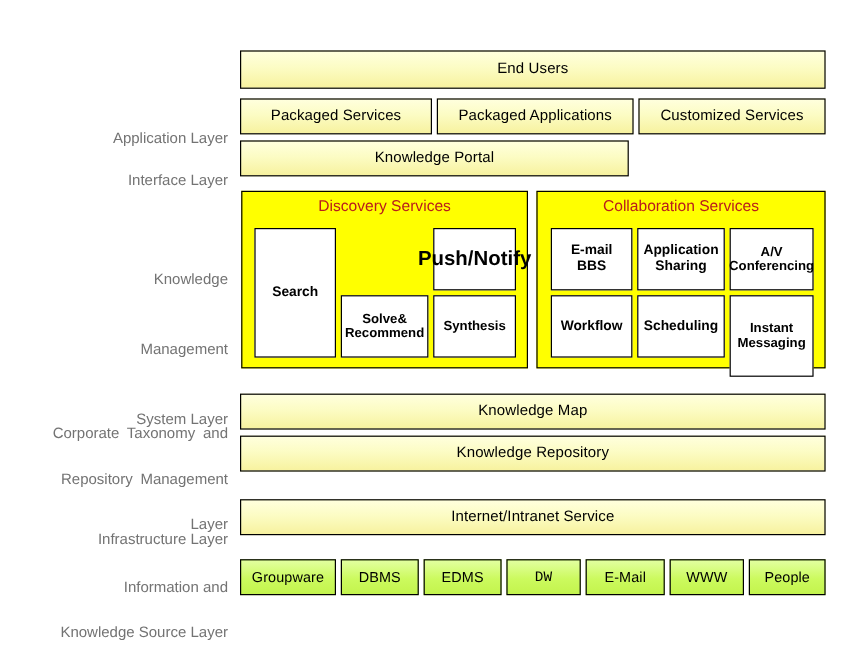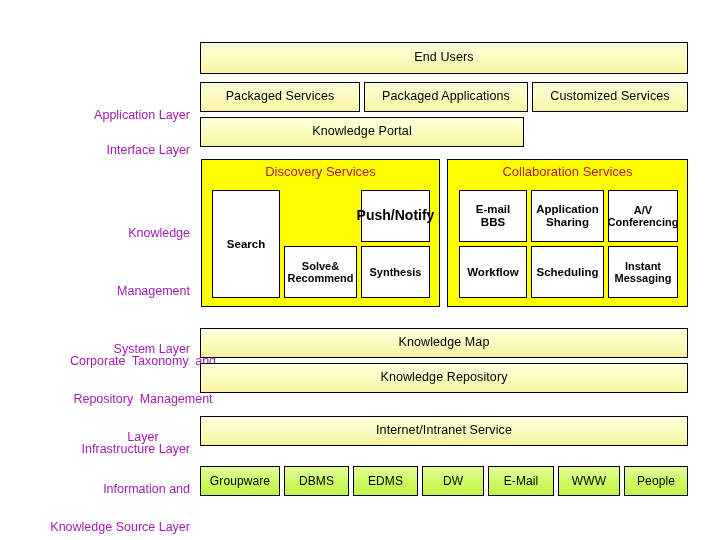--- a/index.html
+++ b/index.html
@@ -77,28 +77,27 @@
     font-weight: bold;
   }
 
   
   .rowlabel {
     position: absolute;
     box-sizing: border-box;
     text-align: right;
     font-size: 12.5px;
     line-height: 1.42;
-    color: #a21caf;
+    color: #737373;
     white-space: pre-line;
   }
 
   .rowlabel.justified {
-    text-align: center;
+    text-align: right;
     word-spacing: 3px;
-    margin-left: 48px;
   }
 </style>
 </head>
 <body>
 
 <div id="diagram">
 
   <div class="box" style="left:200px; top:42px; width:488px; height:32px;">
     <span>End Users</span>
   </div>
@@ -130,21 +129,21 @@
     <div>Management</div>
     <div>System Layer</div>
   </div>
 
   <div class="panel" style="left:201px; top:159px; width:239px; height:148px;">
     <div class="panel-title">Discovery Services</div>
 
     <div class="subbox" style="left:10px; top:30px; width:68px; height:108px;">
       <span>Search</span>
     </div>
-    <div class="subbox" style="left:159px; top:30px; width:69px; height:52px; font-size:14px;justify-content:center;">
+    <div class="subbox" style="left:159px; top:30px; width:69px; height:52px; font-size:17px;justify-content:center;">
       <span>Push/Notify</span>
     </div>
     <div class="subbox" style="left:82px; top:86px; width:73px; height:52px; font-size:11px; white-space:pre-line;">
       <span>Solve&amp;
 Recommend</span>
     </div>
     <div class="subbox" style="left:159px; top:86px; width:69px; height:52px; font-size:11px;">
       <span>Synthesis</span>
     </div>
   </div>
@@ -163,21 +162,21 @@
     <div class="subbox" style="left:83px; top:30px; width:73px; height:52px; white-space:pre-line;">
       <span>Application
 Sharing</span>
     </div>
     <div class="subbox" style="left:11px; top:86px; width:68px; height:52px;">
       <span>Workflow</span>
     </div>
     <div class="subbox" style="left:83px; top:86px; width:73px; height:52px;">
       <span>Scheduling</span>
     </div>
-    <div class="subbox" style="left:160px; top:86px; width:70px; height:52px; white-space:pre-line; font-size:11px;">
+    <div class="subbox" style="left:160px; top:86px; width:70px; height:68px; white-space:pre-line; font-size:11px;">
       <span>Instant
 Messaging</span>
     </div>
   </div>
 
   <div class="rowlabel justified" style="left:0px; top:333px; width:190px; line-height:19px;">
     <div>Corporate Taxonomy and</div>
     <div>Repository Management</div>
     <div style="word-spacing:normal;">Layer</div>
   </div>
@@ -204,21 +203,21 @@
 
   <div class="box green" style="left:200px; top:466px; width:80px; height:30px;">
     <span>Groupware</span>
   </div>
   <div class="box green" style="left:284px; top:466px; width:65px; height:30px;">
     <span>DBMS</span>
   </div>
   <div class="box green" style="left:353px; top:466px; width:65px; height:30px;">
     <span>EDMS</span>
   </div>
-  <div class="box green" style="left:422px; top:466px; width:62px; height:30px;">
+  <div class="box green" style="left:422px; top:466px; width:62px; height:30px;font-family:Liberation Mono, monospace;">
     <span>DW</span>
   </div>
   <div class="box green" style="left:488px; top:466px; width:66px; height:30px;">
     <span>E-Mail</span>
   </div>
   <div class="box green" style="left:558px; top:466px; width:62px; height:30px;">
     <span>WWW</span>
   </div>
   <div class="box green" style="left:624px; top:466px; width:64px; height:30px;">
     <span>People</span>

